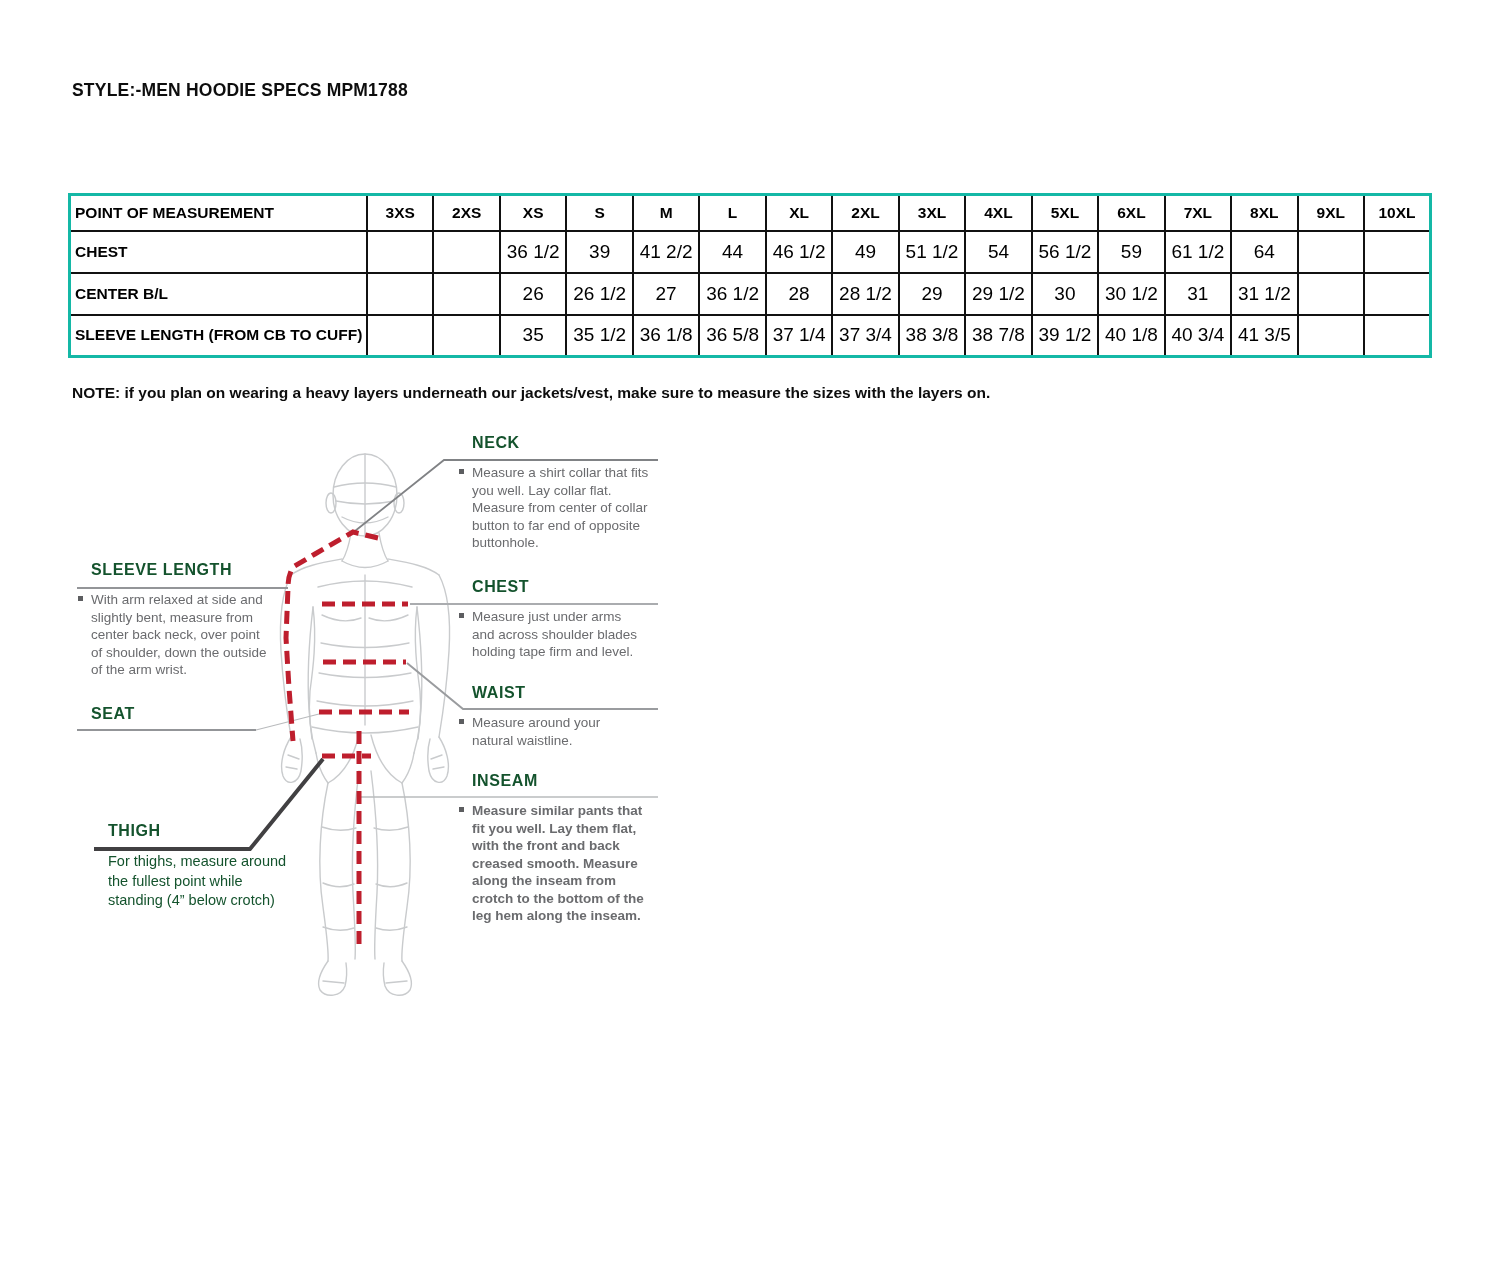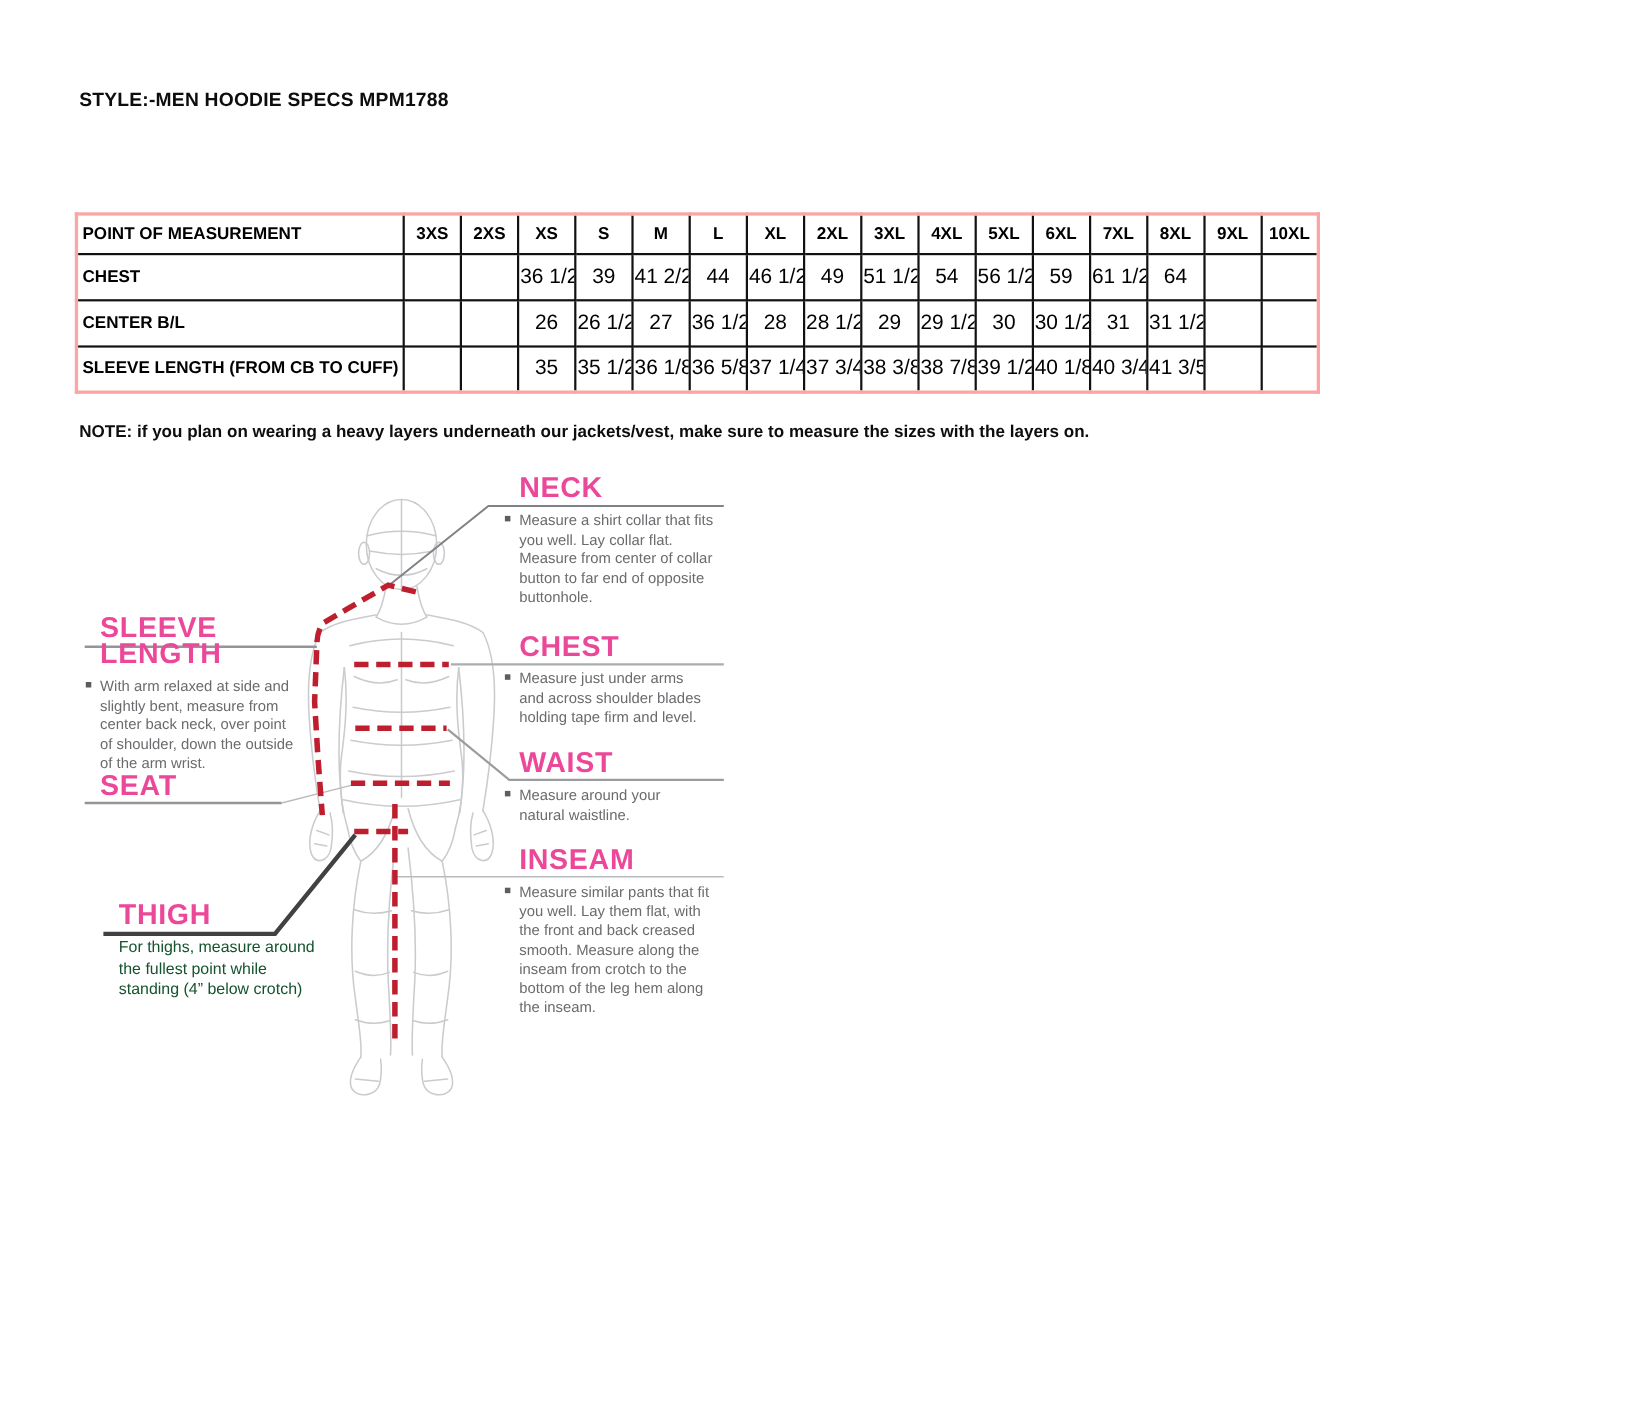--- a/index.html
+++ b/index.html
@@ -6,35 +6,35 @@
   .page{position:relative;width:1500px;height:1283px;background:#ffffff;overflow:hidden;
         font-family:"Liberation Sans", sans-serif;color:#000;}
 
   
   .doc-title{position:absolute;left:72px;top:80px;font-size:17.5px;font-weight:bold;
              letter-spacing:.2px;color:#0d0d0d;}
   .doc-note{position:absolute;left:72px;top:384px;font-size:15.5px;font-weight:bold;color:#0d0d0d;}
 
   
   .size-table-wrap{position:absolute;left:68px;top:193px;}
-  table.size-table{border-collapse:collapse;table-layout:fixed;width:1132px;border:3px solid #fca5a5;}
+  table.size-table{border-collapse:collapse;table-layout:fixed;width:1364px;border:3px solid #14b8a6;}
   table.size-table th,table.size-table td{border:2.5px solid #111;overflow:hidden;
         white-space:nowrap;background:#fff;}
   table.size-table thead tr{height:36px;}
   table.size-table tbody tr{height:42px;}
   th.pom{width:290px;text-align:left;padding-left:4px;font-size:15.5px;font-weight:bold;}
   th.size-col{text-align:center;font-size:15.5px;font-weight:bold;margin-left:43px;}
   th.row-label{text-align:left;padding-left:4px;font-size:15.5px;font-weight:bold;}
   td.size-val{text-align:center;font-size:19px;font-weight:normal;}
 
   
   .diagram{position:absolute;left:60px;top:425px;width:640px;height:585px;}
   .diagram svg{position:absolute;left:0;top:0;}
   .dgroup{position:absolute;}
-  .dtitle{font-size:26px;font-weight:bold;letter-spacing:.6px;color:#ec4899;line-height:24px;}
+  .dtitle{font-size:16px;font-weight:bold;letter-spacing:.6px;color:#14532d;line-height:24px;}
   .dtext{position:relative;margin:9px 0 0 0;font-size:13.5px;line-height:1.3;color:#6a6b6e;}
   .dtext.bulleted::before{content:"";position:absolute;left:-13px;top:5px;width:5px;height:5px;
         background:#5c5d60;}
   .dtext.thigh-style{font-size:14.5px;line-height:1.35;color:#14532d;}
 </style>
 </head>
 <body>
 
 <div class="page">
 
@@ -215,21 +215,21 @@
       <p class="dtext bulleted" style="width:175px;">Measure just under arms and across shoulder blades holding tape firm and level.</p>
     </div>
 
     <div class="dgroup" style="left:412px;top:256px;width:195px;">
       <div class="dtitle">WAIST</div>
       <p class="dtext bulleted" style="width:150px;">Measure around your natural waistline.</p>
     </div>
 
     <div class="dgroup" style="left:412px;top:344px;width:195px;">
       <div class="dtitle">INSEAM</div>
-      <p class="dtext bulleted" style="width:178px;">Measure similar pants that fit you well. Lay them flat, with the front and back creased smooth. Measure along the inseam from crotch to the bottom of the leg hem along the inseam.</p>
+      <p class="dtext bulleted" style="width:178px;font-weight:bold;">Measure similar pants that fit you well. Lay them flat, with the front and back creased smooth. Measure along the inseam from crotch to the bottom of the leg hem along the inseam.</p>
     </div>
 
     <div class="dgroup" style="left:31px;top:133px;width:200px;">
       <div class="dtitle">SLEEVE LENGTH</div>
       <p class="dtext bulleted" style="width:182px;">With arm relaxed at side and slightly bent, measure from center back neck, over point of shoulder, down the outside of the arm wrist.</p>
     </div>
 
     <div class="dgroup" style="left:31px;top:277px;width:180px;">
       <div class="dtitle">SEAT</div>
     </div>

